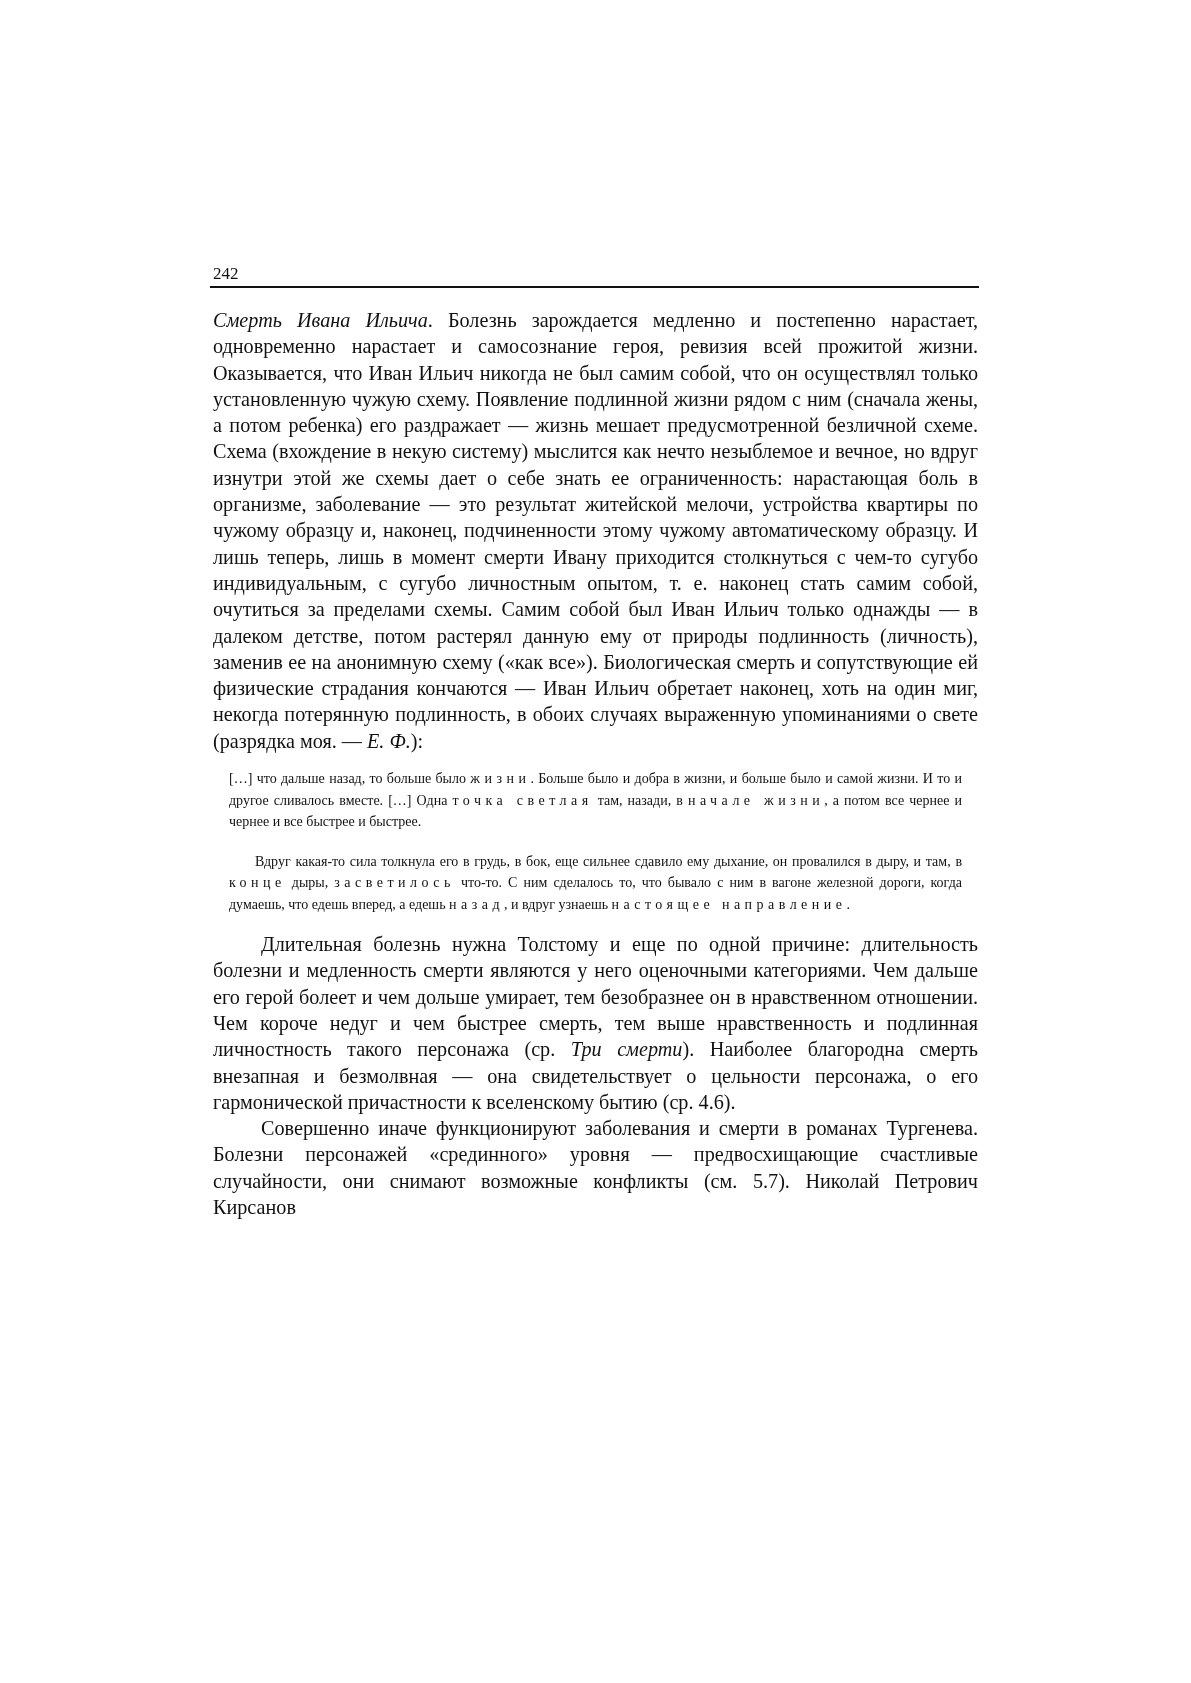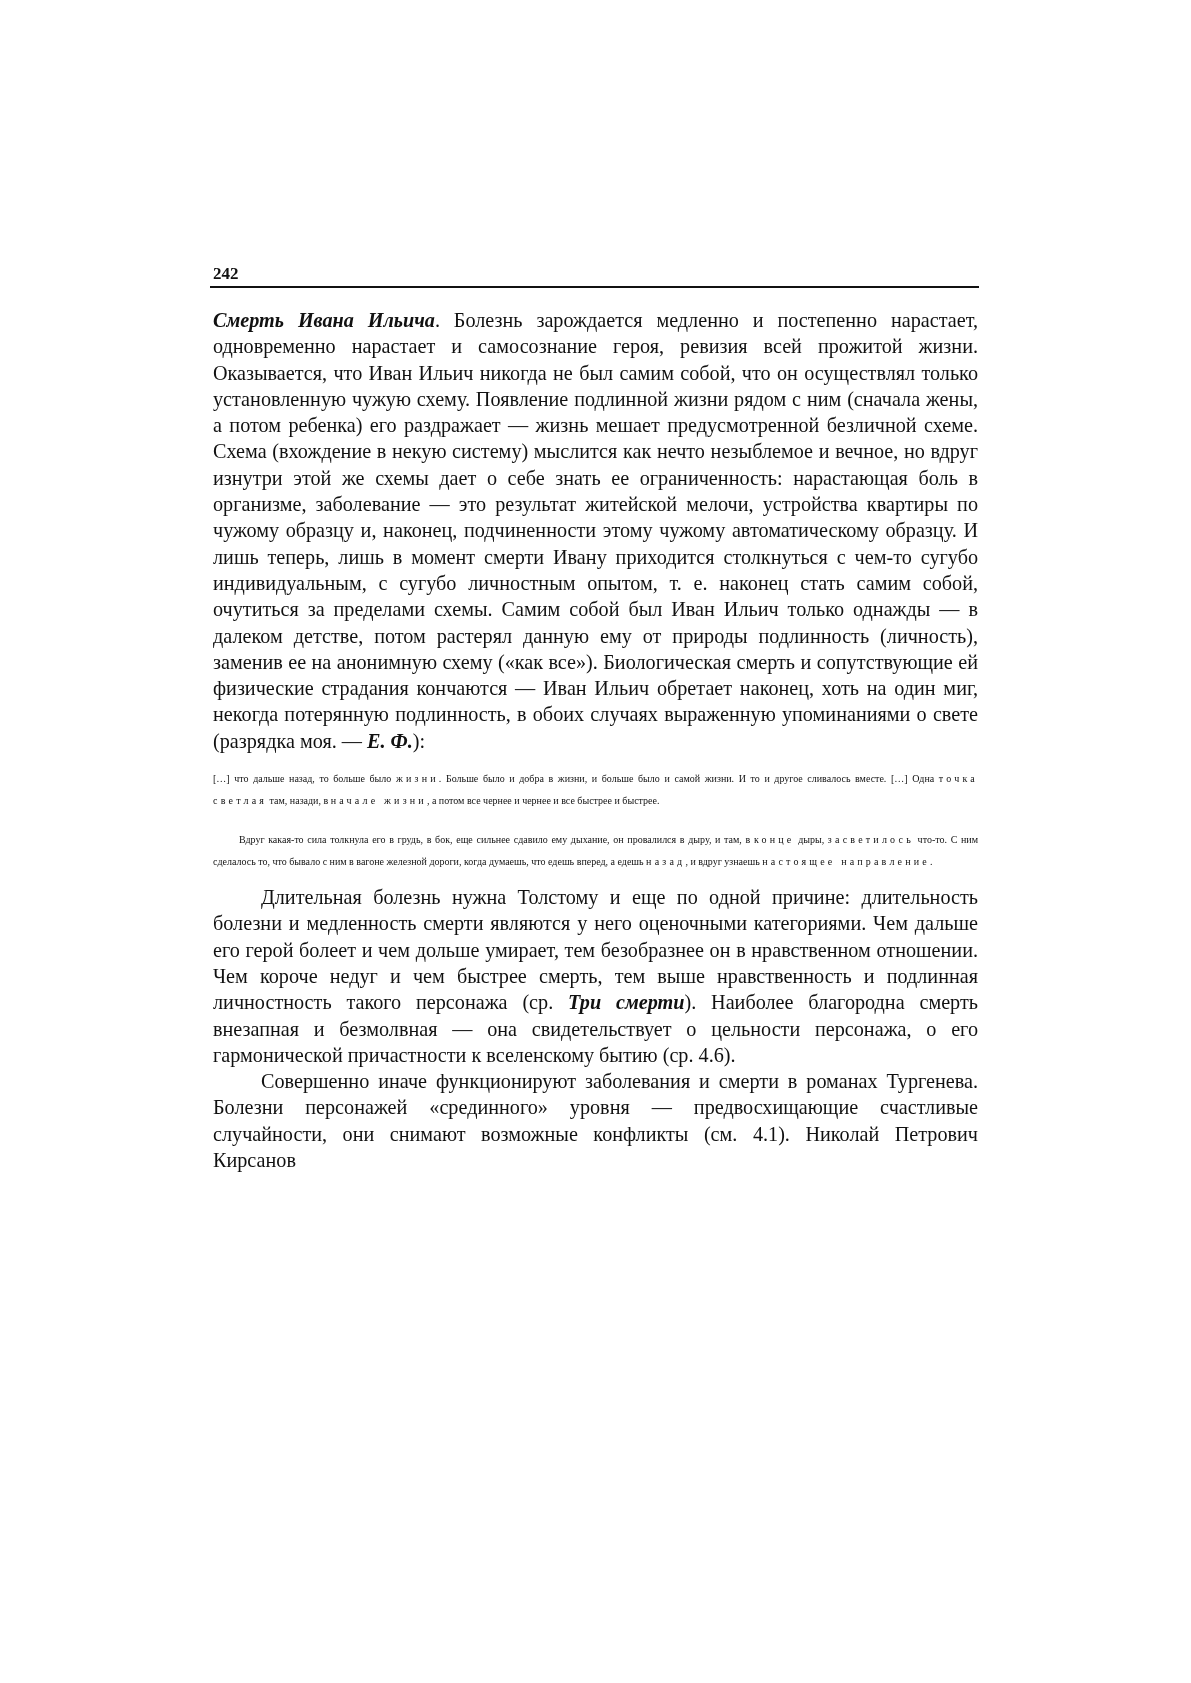--- a/index.html
+++ b/index.html
@@ -2,34 +2,34 @@
 <html><head>
 <meta charset="utf-8">
 <style>
   html, body { margin: 0; padding: 0; background: #ffffff; }
   body { width: 1191px; height: 1683px; position: relative; overflow: hidden; }
   .page {
     position: absolute; left: 213px; top: 262px; width: 765px;
     font-family: "Liberation Serif", "DejaVu Serif", serif; color: #111;
   }
   .header { position: relative; height: 25px; }
-  .page-num { font-weight: bold; font-size: 17px; line-height: 20px; position: absolute; left: 0; top: 2px; }
+  .page-num { font-weight: normal; font-size: 17px; line-height: 20px; position: absolute; left: 0; top: 2px; }
   .rule { position: absolute; left: -3px; right: -1px; top: 24px; height: 0; border-top: 2px solid #111; }
   .body-text { font-size: 20.2px; line-height: 26.3px; text-align: justify; }
   .p { margin: 0; text-align: justify; }
   .p.indent { text-indent: 48px; }
   .p1 { margin-top: 20px; }
-  .quote { font-size: 10px; line-height: 21.5px; text-align: justify; margin: 0; }
+  .quote { font-size: 14px; line-height: 21.5px; text-align: justify; margin: 16px; }
   .q1 { margin-top: 14px; }
   .q2 { margin-top: 18px; text-indent: 26px; font-family: Liberation Serif, serif; }
   .lead { font-size: 20.2px; line-height: 26px; margin: 19px 0 0 0; text-indent: 48px; }
   .p3 { margin-top: 12px; }
   .tail { margin-top: 26px; }
   .sp { letter-spacing: 0.32em; }
-  i { font-style: italic; font-weight: bold; }
+  i { font-style: italic; }
   .last-left { text-align-last: left; }
   .justify-all { text-align-last: justify; }
 </style>
 </head>
 <body>
 
 <div class="page">
 
   <div class="header">
     <span class="page-num">242</span>
@@ -40,17 +40,17 @@
 
     <p class="p p1 last-left"><i>Смерть Ивана Ильича</i><span>. Болезнь зарождается медленно и постепенно нарастает, одновременно нарастает и самосознание героя, ревизия всей прожитой жизни. Оказывается, что Иван Ильич никогда не был самим собой, что он осуществлял только установленную чужую схему. Появление подлинной жизни рядом с ним (сначала жены, а потом ребенка) его раздражает — жизнь мешает предусмотренной безличной схеме. Схема (вхождение в некую систему) мыслится как нечто незыблемое и вечное, но вдруг изнутри этой же схемы дает о себе знать ее ограниченность: нарастающая боль в организме, заболевание — это результат житейской мелочи, устройства квартиры по чужому образцу и, наконец, подчиненности этому чужому автоматическому образцу. И лишь теперь, лишь в момент смерти Ивану приходится столкнуться с чем-то сугубо индивидуальным, с сугубо личностным опытом, т. е. наконец стать самим собой, очутиться за пределами схемы. Самим собой был Иван Ильич только однажды — в далеком детстве, потом растерял данную ему от природы подлинность (личность), заменив ее на анонимную схему («как все»). Биологическая смерть и сопутствующие ей физические страдания кончаются — Иван Ильич обретает наконец, хоть на один миг, некогда потерянную подлинность, в обоих случаях выраженную упоминаниями о свете (разрядка моя. — </span><i>Е. Ф.</i><span>):</span></p>
 
     <p class="quote q1 last-left"><span>[…] что дальше назад, то больше было </span><span class="sp">жизни</span><span>. Больше было и добра в жизни, и больше было и самой жизни. И то и другое сливалось вместе. […] Одна </span><span class="sp">точка светлая</span><span> там, назади, в </span><span class="sp">начале жизни</span><span>, а потом все чернее и чернее и все быстрее и быстрее.</span></p>
 
 
     <p class="quote q2 last-left"><span>Вдруг какая-то сила толкнула его в грудь, в бок, еще сильнее сдавило ему дыхание, он провалился в дыру, и там, в </span><span class="sp">конце</span><span> дыры, </span><span class="sp">засветилось</span><span> что-то. С ним сделалось то, что бывало с ним в вагоне железной дороги, когда думаешь, что едешь вперед, а едешь </span><span class="sp">назад</span><span>, и вдруг узнаешь </span><span class="sp">настоящее направление</span><span>.</span></p>
 
     <p class="p indent p3 last-left"><span>Длительная болезнь нужна Толстому и еще по одной причине: длительность болезни и медленность смерти являются у него оценочными категориями. Чем дальше его герой болеет и чем дольше умирает, тем безобразнее он в нравственном отношении. Чем короче недуг и чем быстрее смерть, тем выше нравственность и подлинная личностность такого персонажа (ср. </span><i>Три смерти</i><span>). Наиболее благородна смерть внезапная и безмолвная — она свидетельствует о цельности персонажа, о его гармонической причастности к вселенскому бытию (ср. 4.6).</span></p>
 
-    <p class="p indent last-left">Совершенно иначе функционируют заболевания и смерти в романах Тургенева. Болезни персонажей «срединного» уровня — предвосхищающие счастливые случайности, они снимают возможные конфликты (см. 4.1). Николай Петрович Кирсанов</p>
+    <p class="p indent last-left">Совершенно иначе функционируют заболевания и смерти в романах Тургенева. Болезни персонажей «срединного» уровня — предвосхищающие счастливые случайности, они снимают возможные конфликты (см. 5.7). Николай Петрович Кирсанов</p>
 
 
   </div>
 </div>
 
 </body></html>

